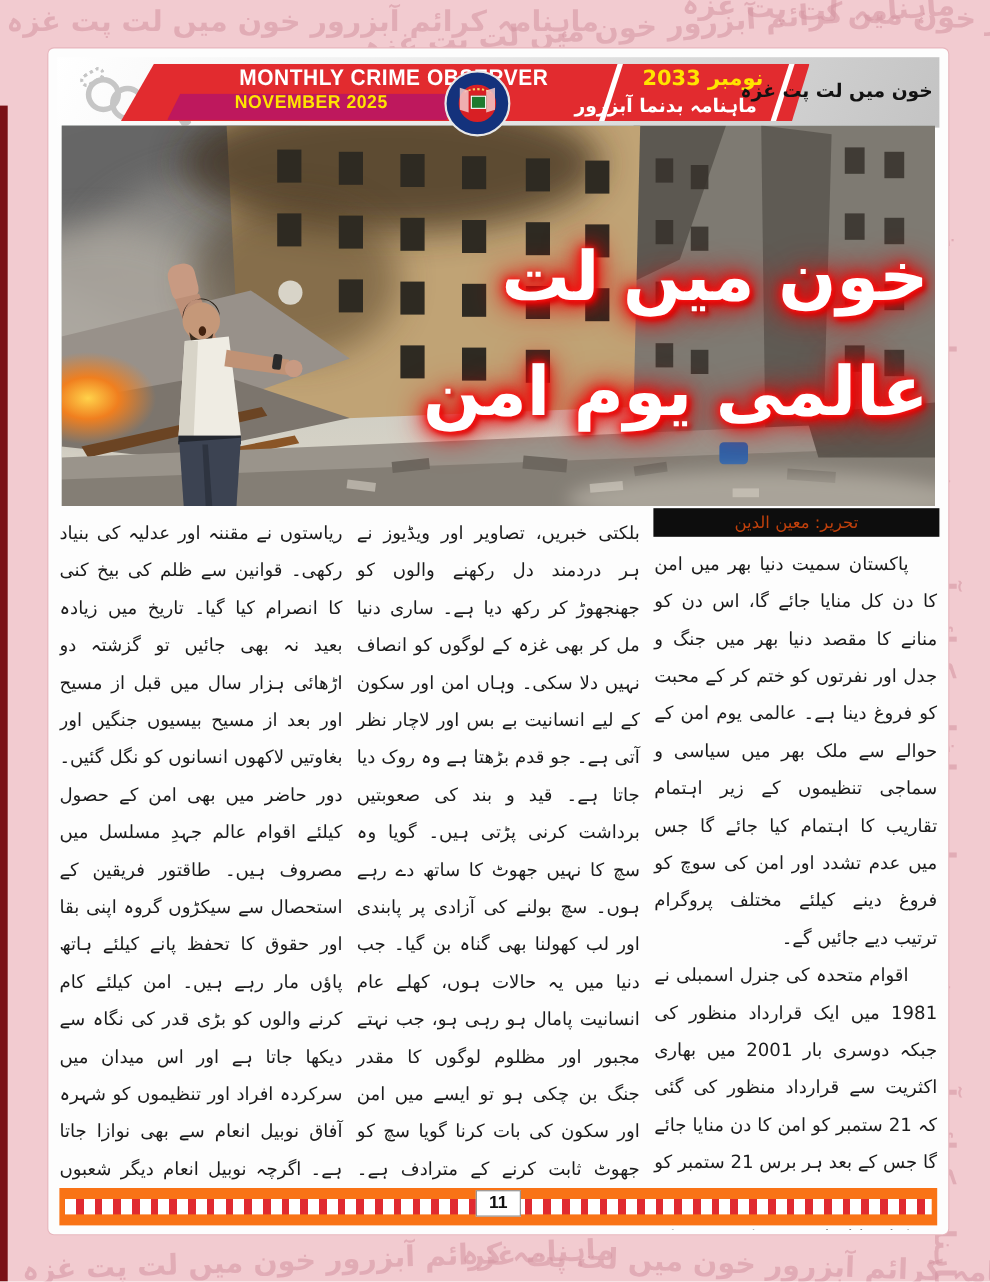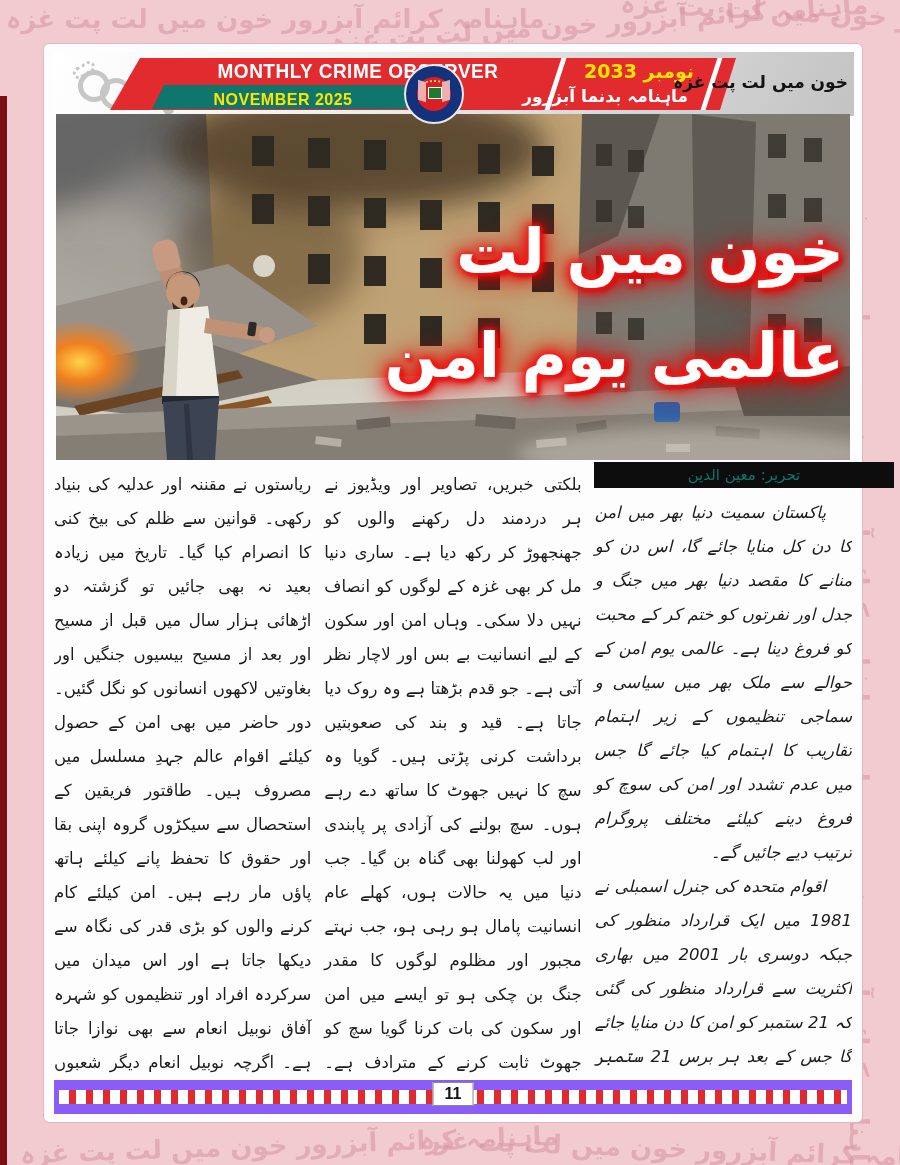--- a/index.html
+++ b/index.html
@@ -38,22 +38,22 @@
     background:#e22b2f;
     clip-path:polygon(30px 0,100% 0,calc(100% - 16px) 100%,0 100%);
   }
   .mag-title{
     position:absolute;left:68px;top:3px;width:360px;text-align:center;
     color:#ffffff;font-family:"Liberation Sans",sans-serif;font-weight:bold;
     font-size:19px;letter-spacing:.5px;transform:scaleY(1.08);
   }
   .issue-en-wrap{
     position:absolute;left:42px;top:27px;width:262px;height:24px;
-    background:#0f766e;clip-path:polygon(12px 0,100% 0,calc(100% - 8px) 100%,0 100%);
-    display:flex;align-items:flex-end;justify-content:center;
+    background:#be185d;clip-path:polygon(12px 0,100% 0,calc(100% - 8px) 100%,0 100%);
+    display:flex;align-items:flex-start;justify-content:center;
   }
   .issue-en{color:#ffe400;font-family:"Liberation Sans",sans-serif;font-weight:bold;font-size:16px;letter-spacing:.5px;transform:scaleY(1.05);}
   .issue-ur{
     position:absolute;right:42px;top:2px;color:#ffe400;font-weight:bold;font-size:19px;direction:rtl;
   }
   .mag-title-ur{
     position:absolute;right:48px;top:28px;color:#ffffff;font-weight:bold;font-size:17px;direction:rtl;
   }
   .slash{position:absolute;top:0;bottom:0;width:5px;background:#ffffff;transform:skewX(-18deg);}
   .slash.s1{right:178px;}
@@ -78,36 +78,36 @@
   
   .photo{position:absolute;left:12px;top:70px;width:794px;height:346px;overflow:hidden;background:#b9bcb4;}
   .headline{
     position:absolute;right:6px;top:86px;width:344px;text-align:center;z-index:5;
     direction:rtl;color:#ffffff;font-weight:bold;font-size:62px;line-height:104px;
     text-shadow:0 0 4px #ff2020,0 0 9px #fb0e0e,0 0 15px #ef0707,0 0 24px #e60505,0 0 34px #e60505,3px 3px 5px #b40000;
   }
   .headline div{white-space:nowrap;}
 
   .byline{
-    position:absolute;left:550px;top:418px;width:300px;height:26px;background:#0d0d0d;
-    color:#0f766e;font-size:15px;display:flex;align-items:center;justify-content:center;direction:rtl;
+    position:absolute;left:550px;top:418px;width:260px;height:26px;background:#0d0d0d;
+    color:#c2410c;font-size:15px;display:flex;align-items:center;justify-content:center;direction:rtl;
   }
 
   
   .columns{
     position:absolute;left:10px;right:10px;top:424px;height:650px;
     display:flex;flex-direction:row-reverse;gap:13px;overflow:hidden;
   }
   .col{flex:1;direction:rtl;text-align:justify;color:#1b1b1b;font-size:16.5px;line-height:2.06;}
   .col.first{padding-top:28px;}
   .col p{margin:0;}
-  .col p.indent{text-indent:26px;font-style:italic;}
-
-  
-  .footer{position:absolute;left:10px;right:10px;bottom:8px;height:34px;background:#8b5cf6;}
+  .col p.indent{text-indent:26px;}
+
+  
+  .footer{position:absolute;left:10px;right:10px;bottom:8px;height:34px;background:#f97316;}
   .footer-squares{
     position:absolute;left:5px;right:5px;top:10px;height:14px;
     background:repeating-linear-gradient(90deg,#ffffff 0 10px,#e02a30 10px 17px);
   }
   .pagenum{
     position:absolute;left:50%;top:2px;transform:translateX(-50%);
     background:#ffffff;border:1px solid #8a8a8a;padding:2px 11px;
     font-weight:bold;font-size:16px;color:#111;font-family:"Liberation Sans",sans-serif;z-index:2;
   }
 </style>

